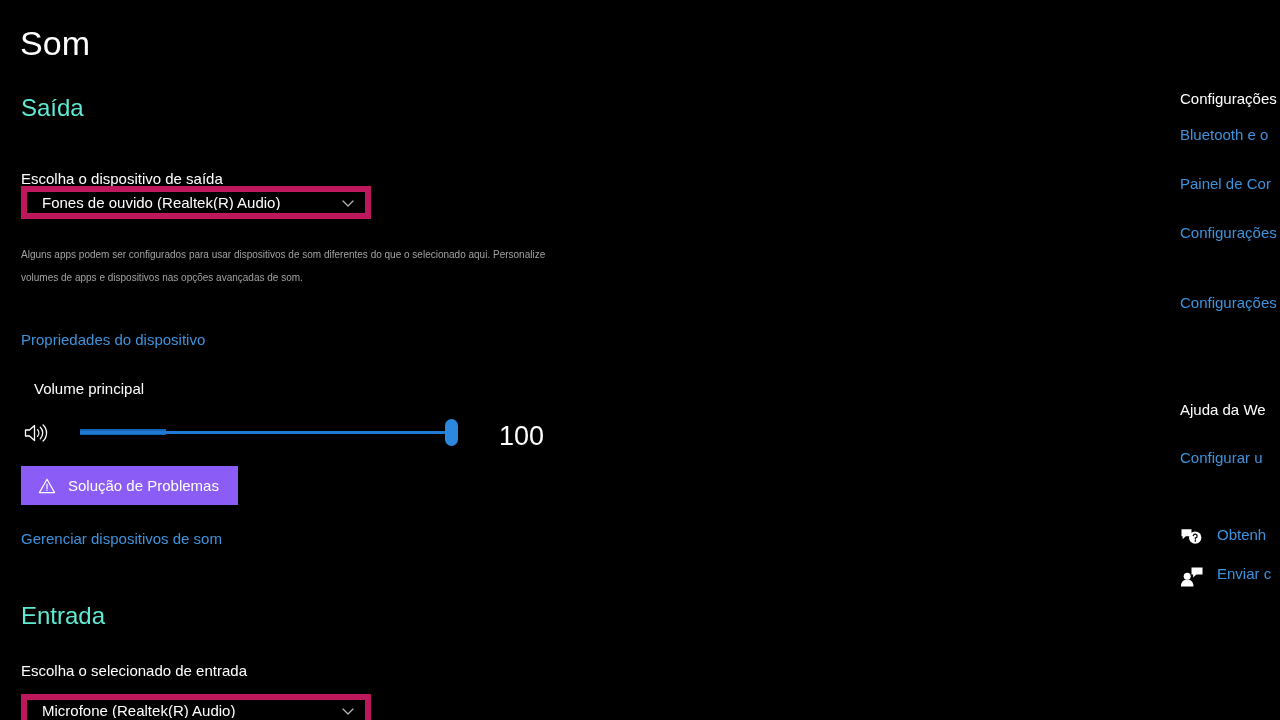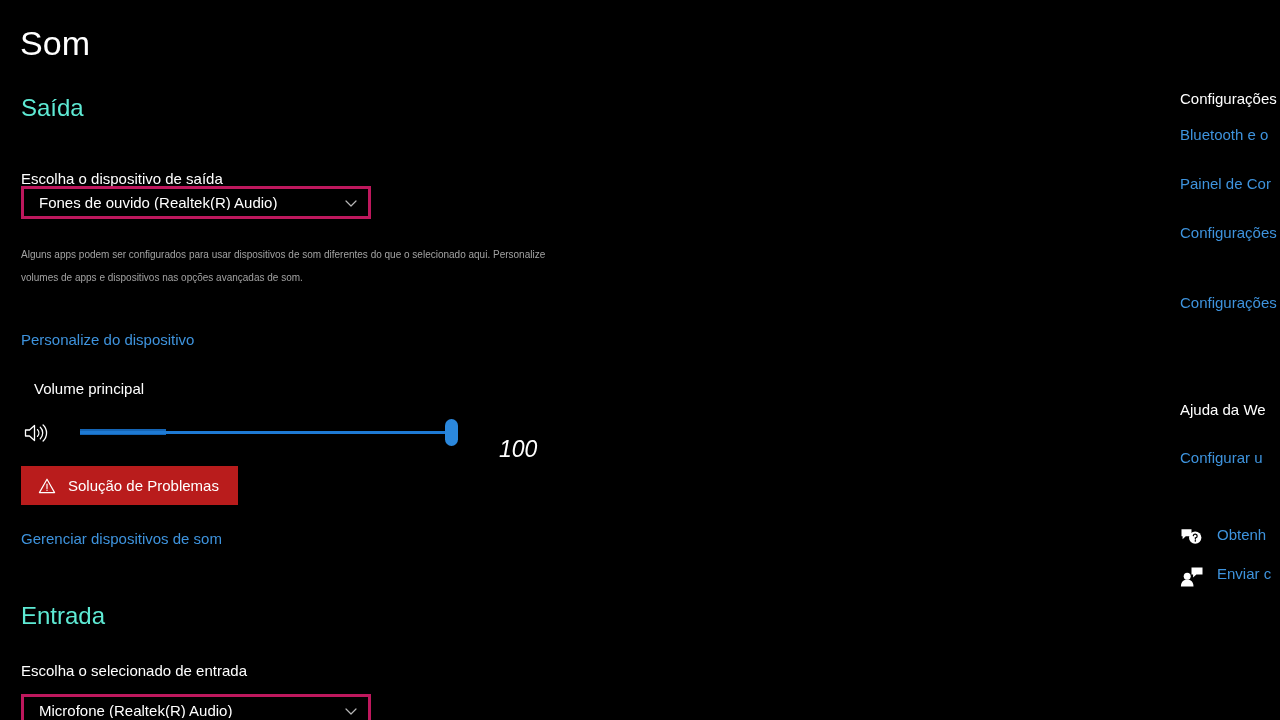--- a/index.html
+++ b/index.html
@@ -61,21 +61,21 @@
   #volume-label        { top: 381px; margin-left: 13px; }
   #input-device-label  { top: 663px; }
 
   
   .combo {
     position: absolute;
     left: 21px;
     width: 350px;
     height: 33px;
     background: #000000;
-    border: 3px solid #be185d;
+    border: 6px solid #be185d;
     display: flex;
     align-items: center;
     padding: 0 10px 0 15px;
   }
   #output-combo { top: 186px; }
   #input-combo  { top: 694px; }
 
   .combo-value {
     flex: 1;
     font-size: 15px;
@@ -167,36 +167,35 @@
     top: 7px;
     width: 13px;
     height: 27px;
     border-radius: 7px;
     background: #2b88dd;
   }
 
   #volume-value {
     position: absolute;
     left: 478px;
-    top: 26px;
-    font-size: 23px;
+    top: 11px;
+    font-size: 27px;
     font-weight: 300;
     color: #ffffff;
     line-height: 1;
-    font-style: italic;
   }
 
   
   #troubleshoot-button {
     position: absolute;
     left: 21px;
     top: 466px;
     height: 39px;
     padding: 0 19px 0 17px;
-    background: #b91c1c;
+    background: #8b5cf6;
     border: none;
     display: flex;
     align-items: center;
     gap: 12px;
     cursor: pointer;
     font-family: inherit;
   }
   #warning-icon { width: 18px; height: 18px; flex: none; }
   #warning-icon svg { display: block; }
   #troubleshoot-label {
@@ -280,21 +279,21 @@
     <span class="combo-value">Fones de ouvido (Realtek(R) Audio)</span>
     <span class="combo-chevron">
       <svg viewBox="0 0 14 14" width="14" height="14" aria-hidden="true">
         <path d="M2 5 L7 10 L12 5" fill="none" stroke="#d8d8d8" stroke-width="1.2" stroke-linecap="round" stroke-linejoin="round"></path>
       </svg>
     </span>
   </div>
 
   <div id="output-description">Alguns apps podem ser configurados para usar dispositivos de som diferentes do que o selecionado aqui. Personalize volumes de apps e dispositivos nas opções avançadas de som.</div>
 
-  <a id="device-properties-link" class="link">Personalize do dispositivo</a>
+  <a id="device-properties-link" class="link">Propriedades do dispositivo</a>
 
   <div id="volume-label" class="field-label">Volume principal</div>
 
   <div id="volume-row">
 
     <span id="speaker-icon">
       <svg viewBox="0 0 32 22" width="32" height="22" aria-hidden="true">
         <path d="M2.5 8 H6.5 L11.5 3.5 V18.5 L6.5 14 H2.5 Z" fill="none" stroke="#ffffff" stroke-width="1.3" stroke-linejoin="round"></path>
         <path d="M14.5 7.6 A5 5 0 0 1 14.5 14.4" fill="none" stroke="#ffffff" stroke-width="1.3" stroke-linecap="round"></path>
         <path d="M17.3 5.3 A8 8 0 0 1 17.3 16.7" fill="none" stroke="#ffffff" stroke-width="1.3" stroke-linecap="round"></path>

